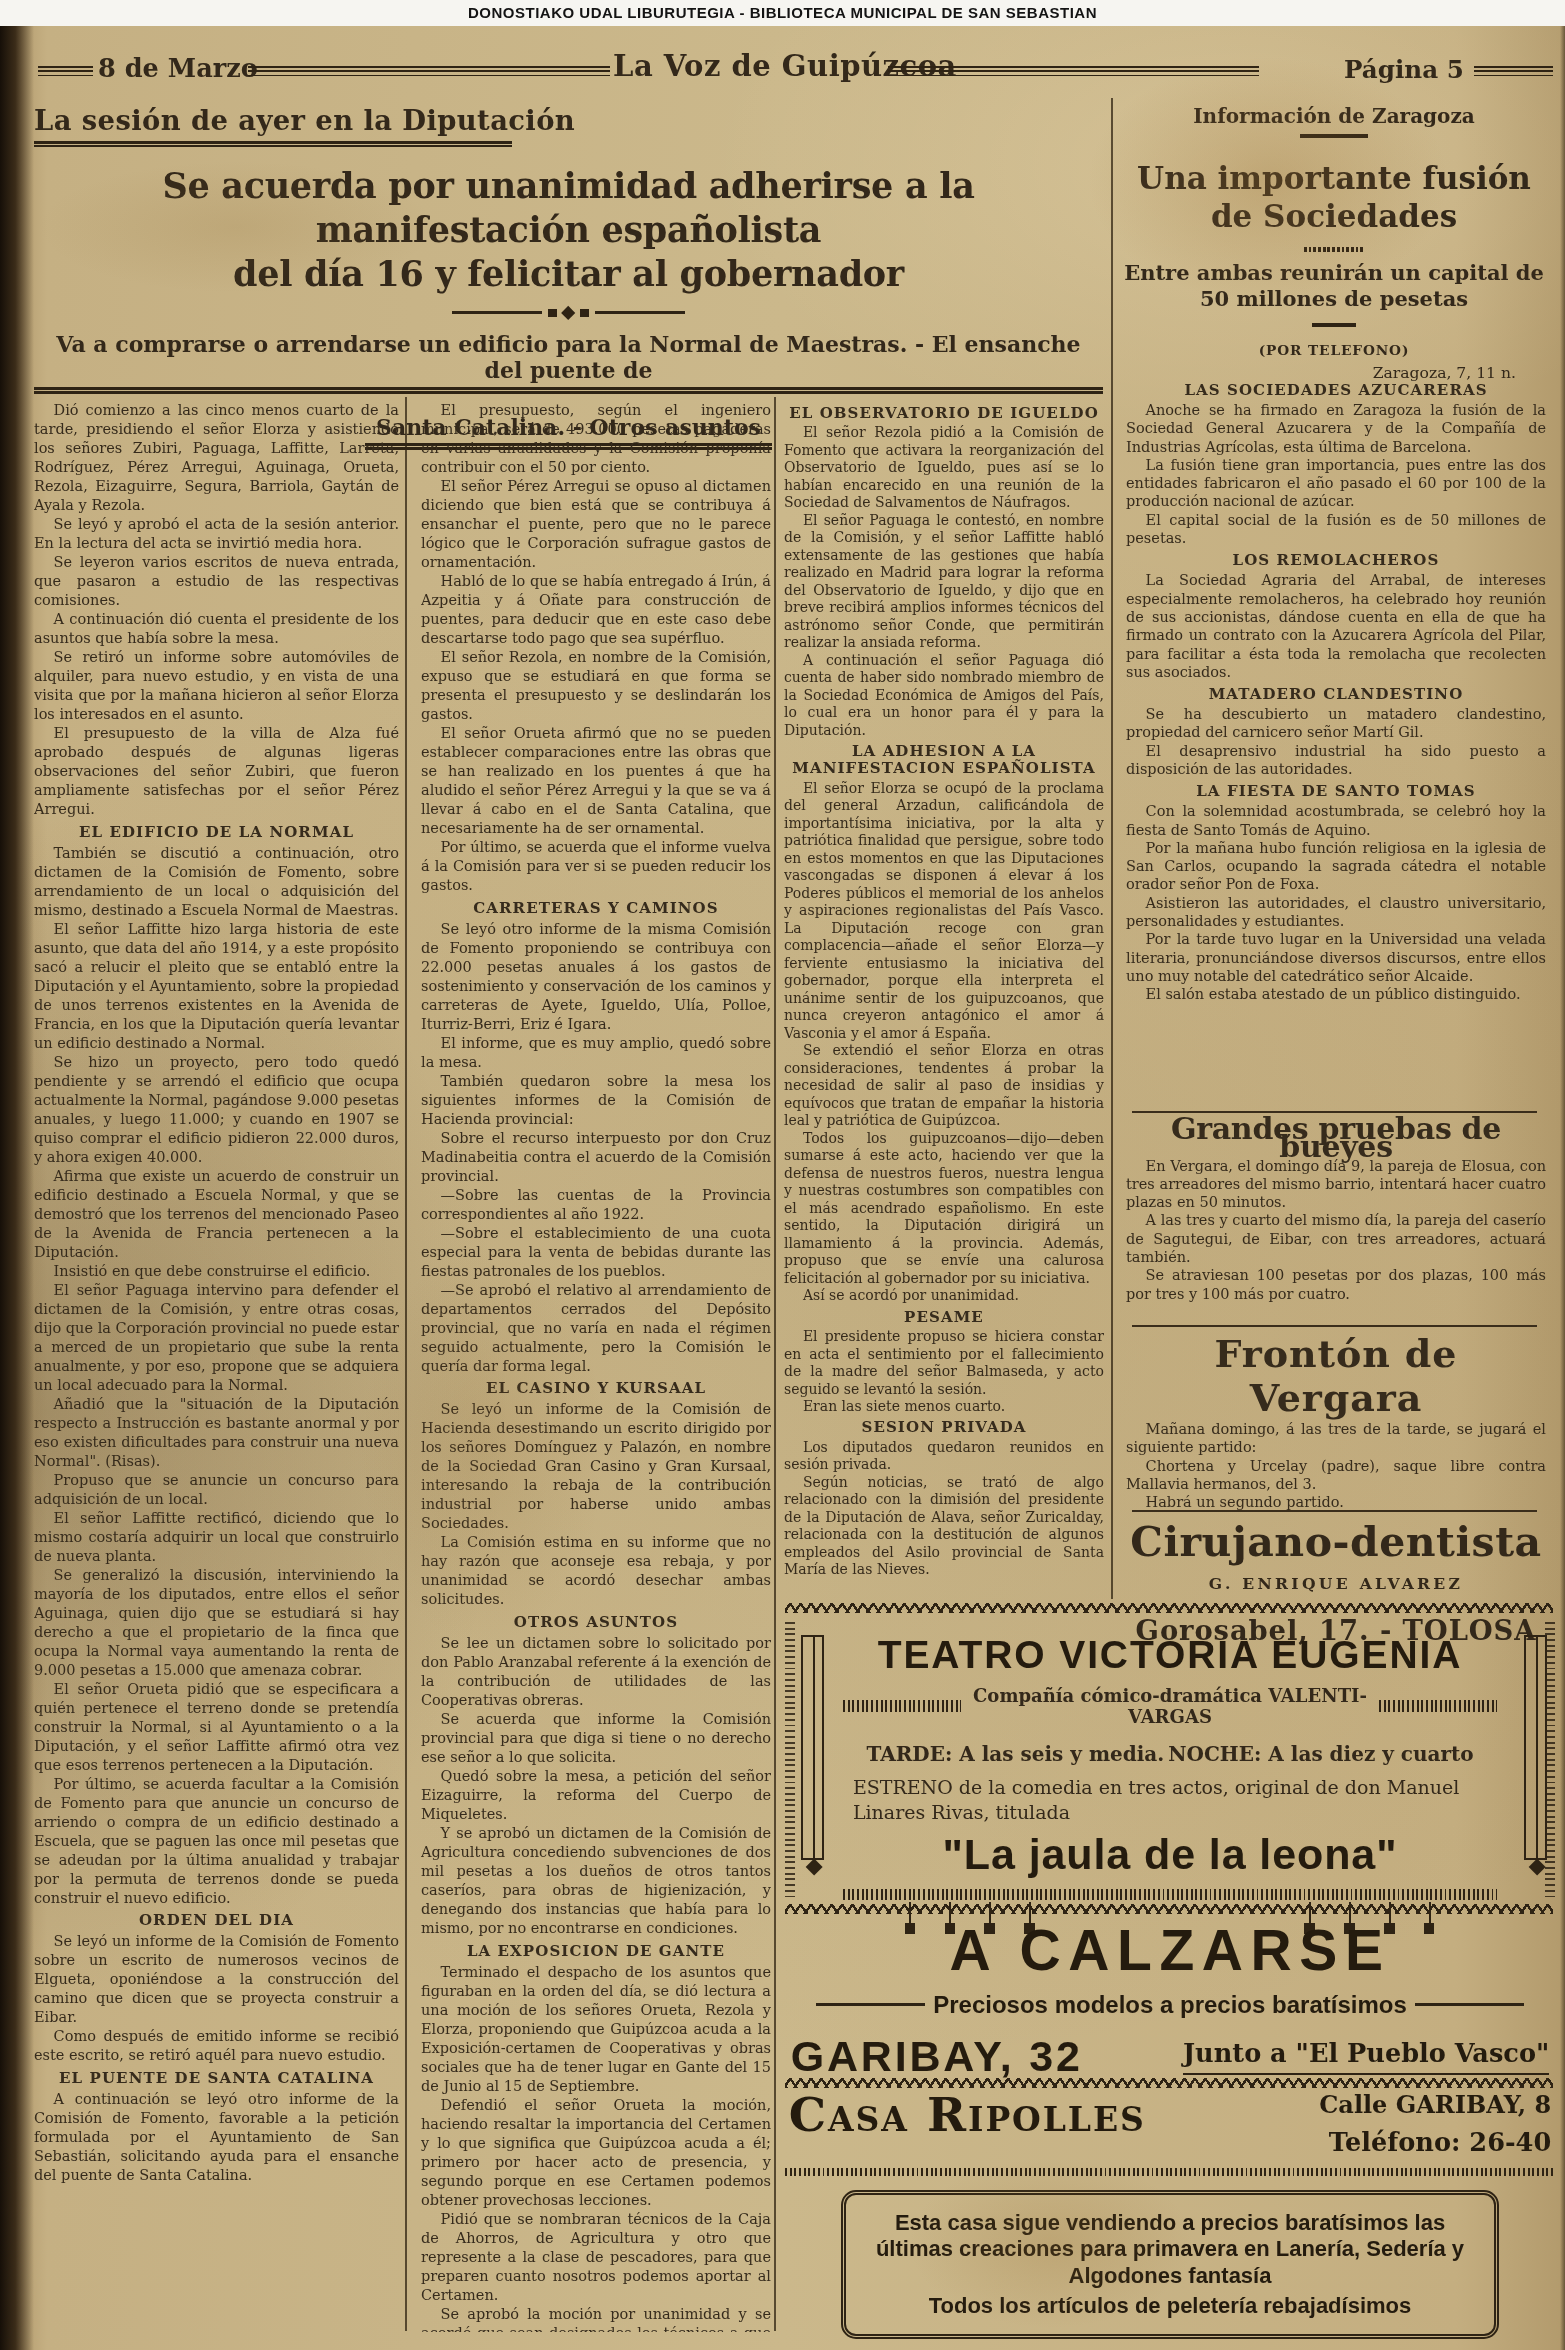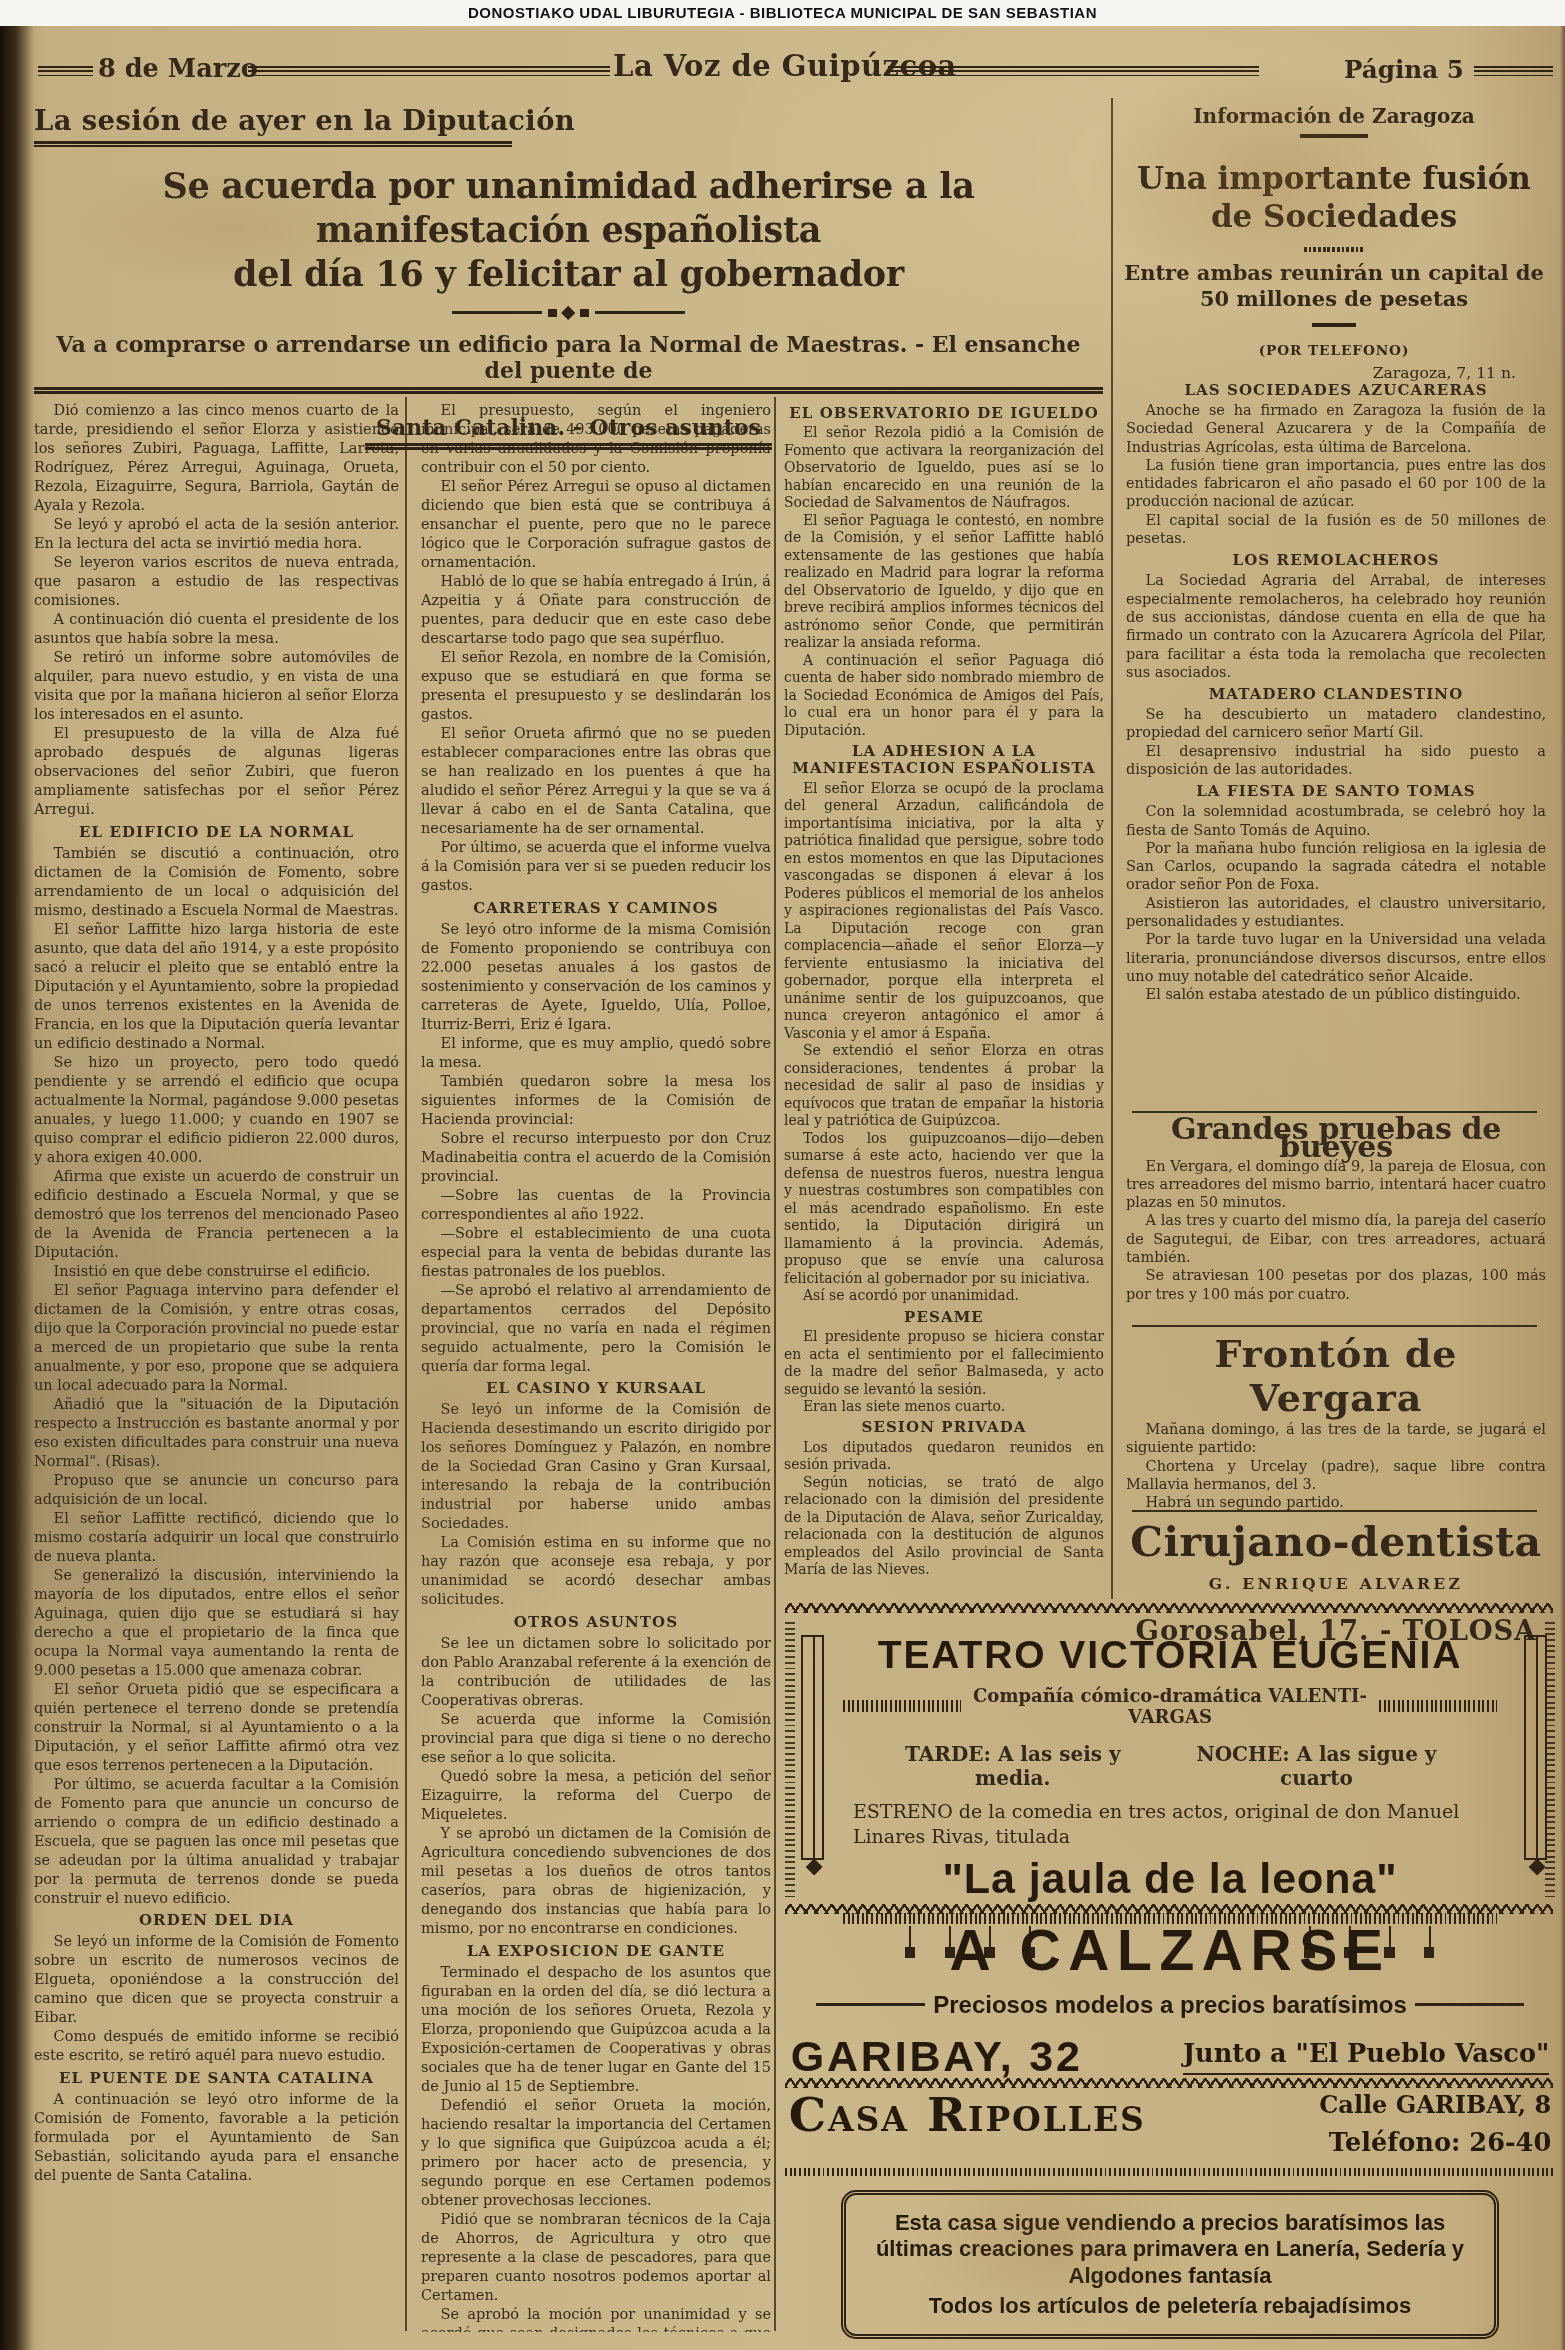--- a/index.html
+++ b/index.html
@@ -301,21 +301,21 @@
     </div>
     <div class="t-main">
       <div class="t-title">TEATRO VICTORIA EUGENIA</div>
       <div class="t-comp-row">
         <div class="t-comp-h hatch"></div>
         <div class="t-comp">Compañía cómico-dramática VALENTI-VARGAS</div>
         <div class="t-comp-h hatch"></div>
       </div>
       <div class="t-times">
         <span>TARDE: A las seis y media.</span>
-        <span>NOCHE: A las sigue y cuarto</span>
+        <span>NOCHE: A las diez y cuarto</span>
       </div>
       <div class="t-estreno">ESTRENO de la comedia en tres actos, original de don Manuel Linares Rivas, titulada</div>
       <div class="t-obra">"La jaula de la leona"</div>
       <div class="t-rule hatch"></div>
       <div class="t-sqrow">
         <div class="t-sqg">
           <div class="hsq"></div>
           <div class="hsq"></div>
           <div class="hsq"></div>
           <div class="hsq"></div>

